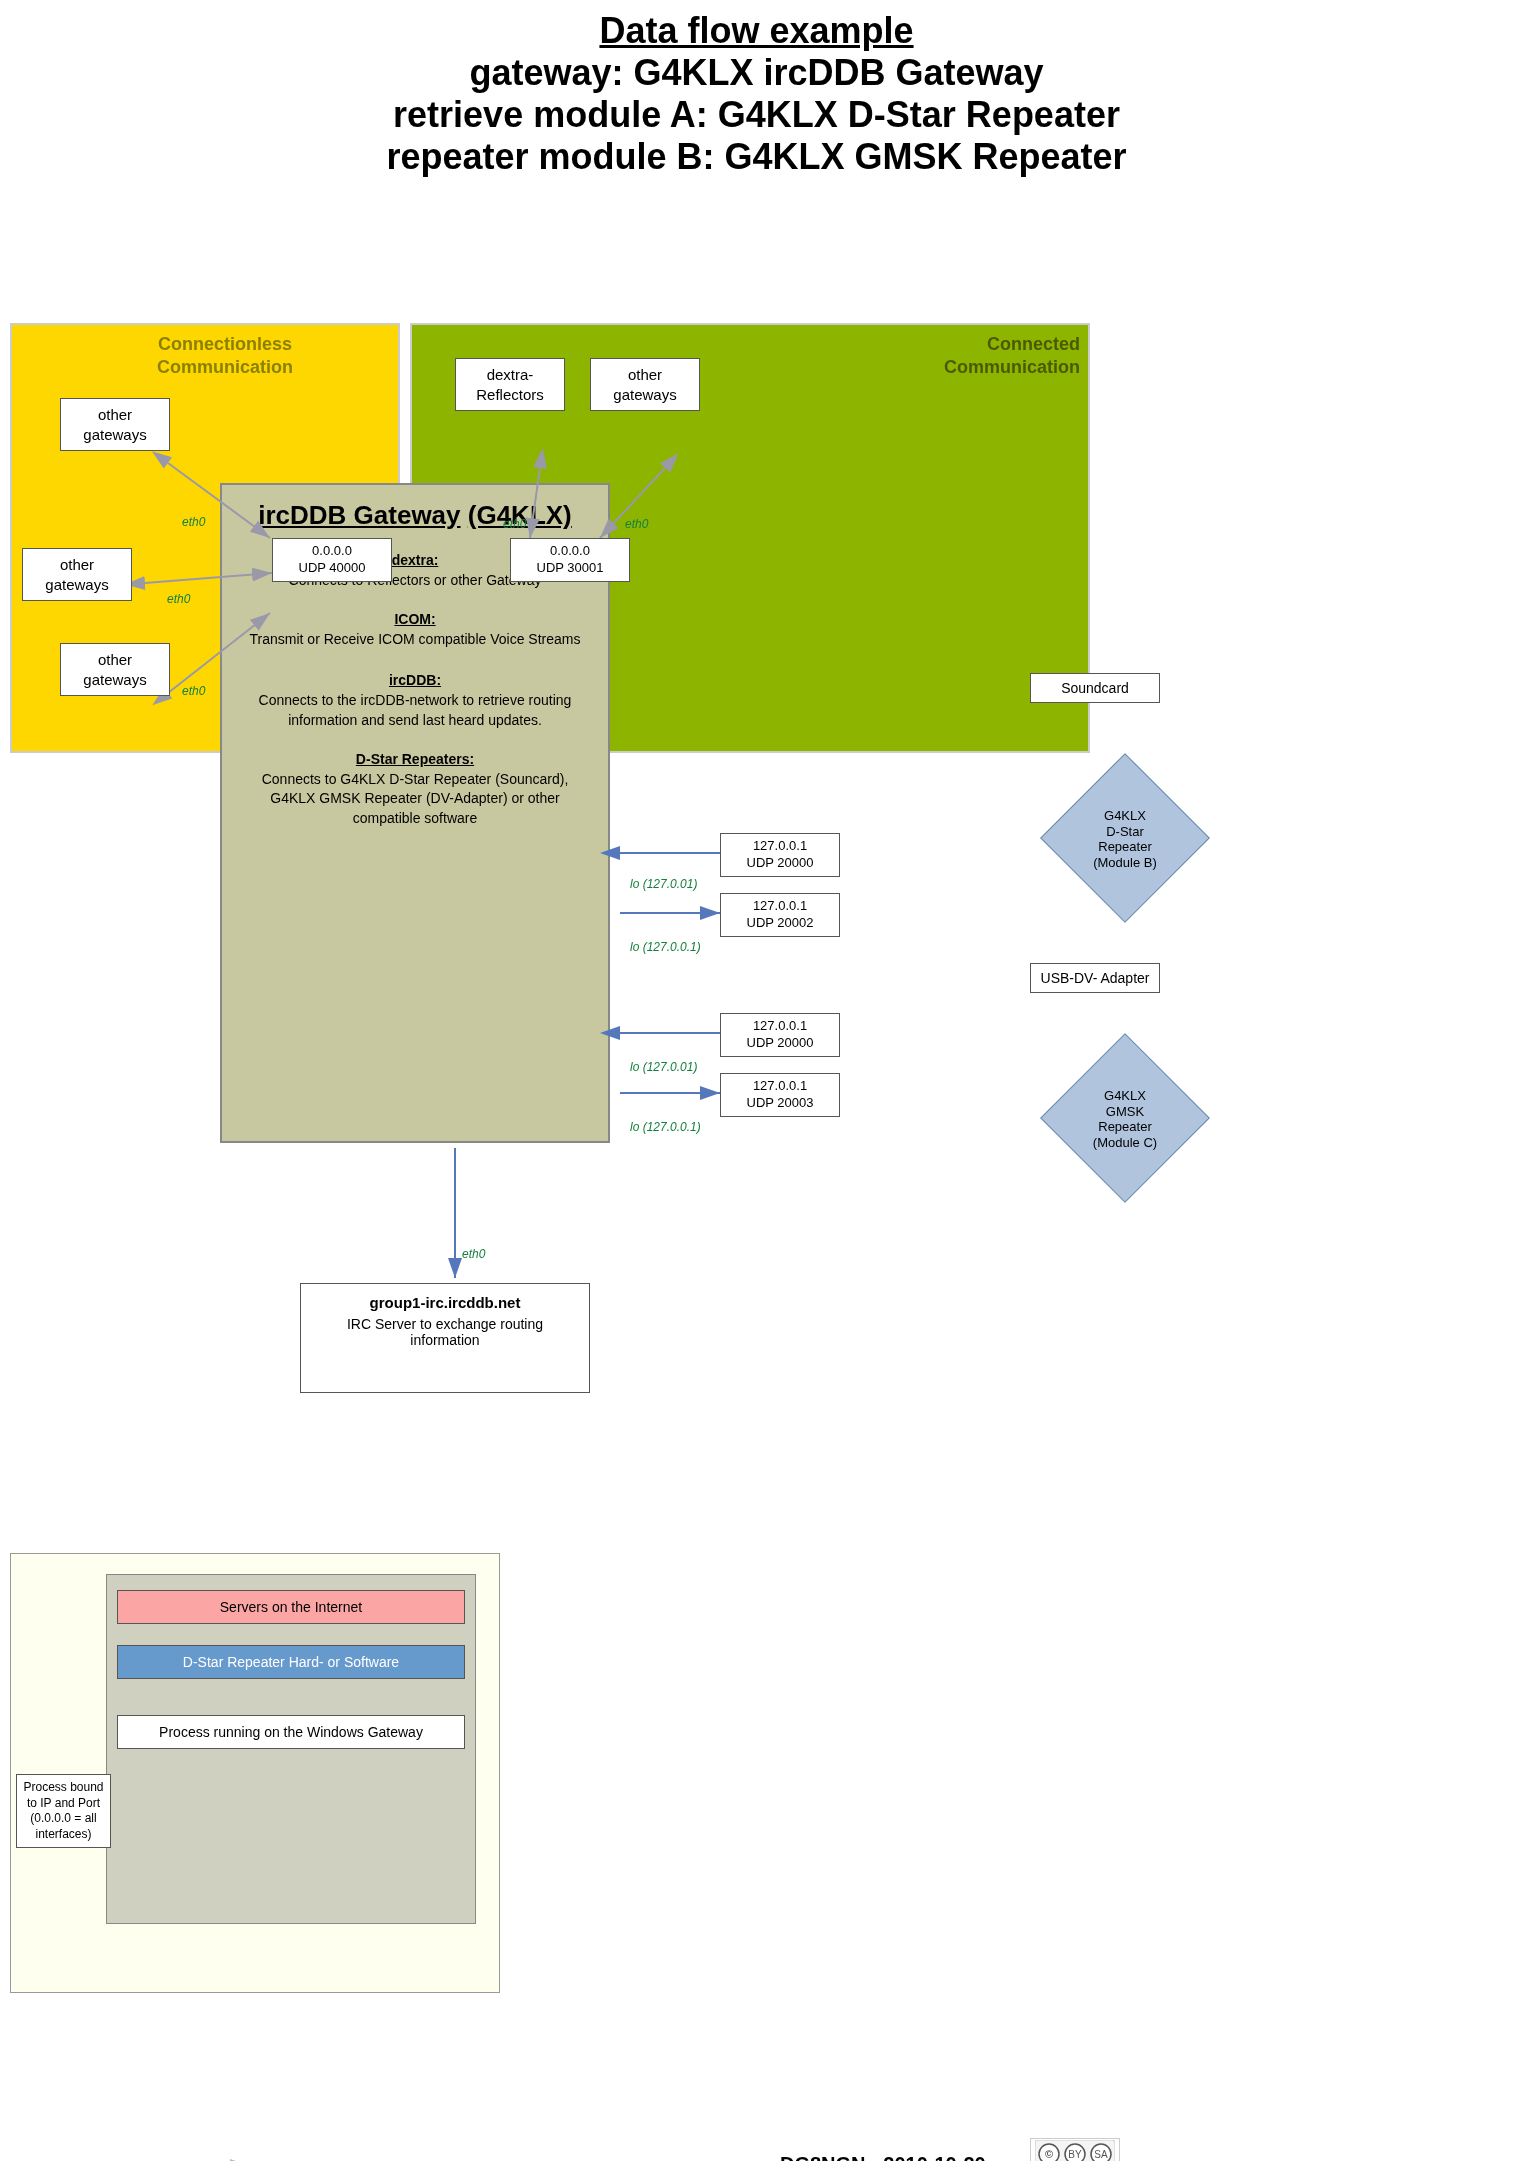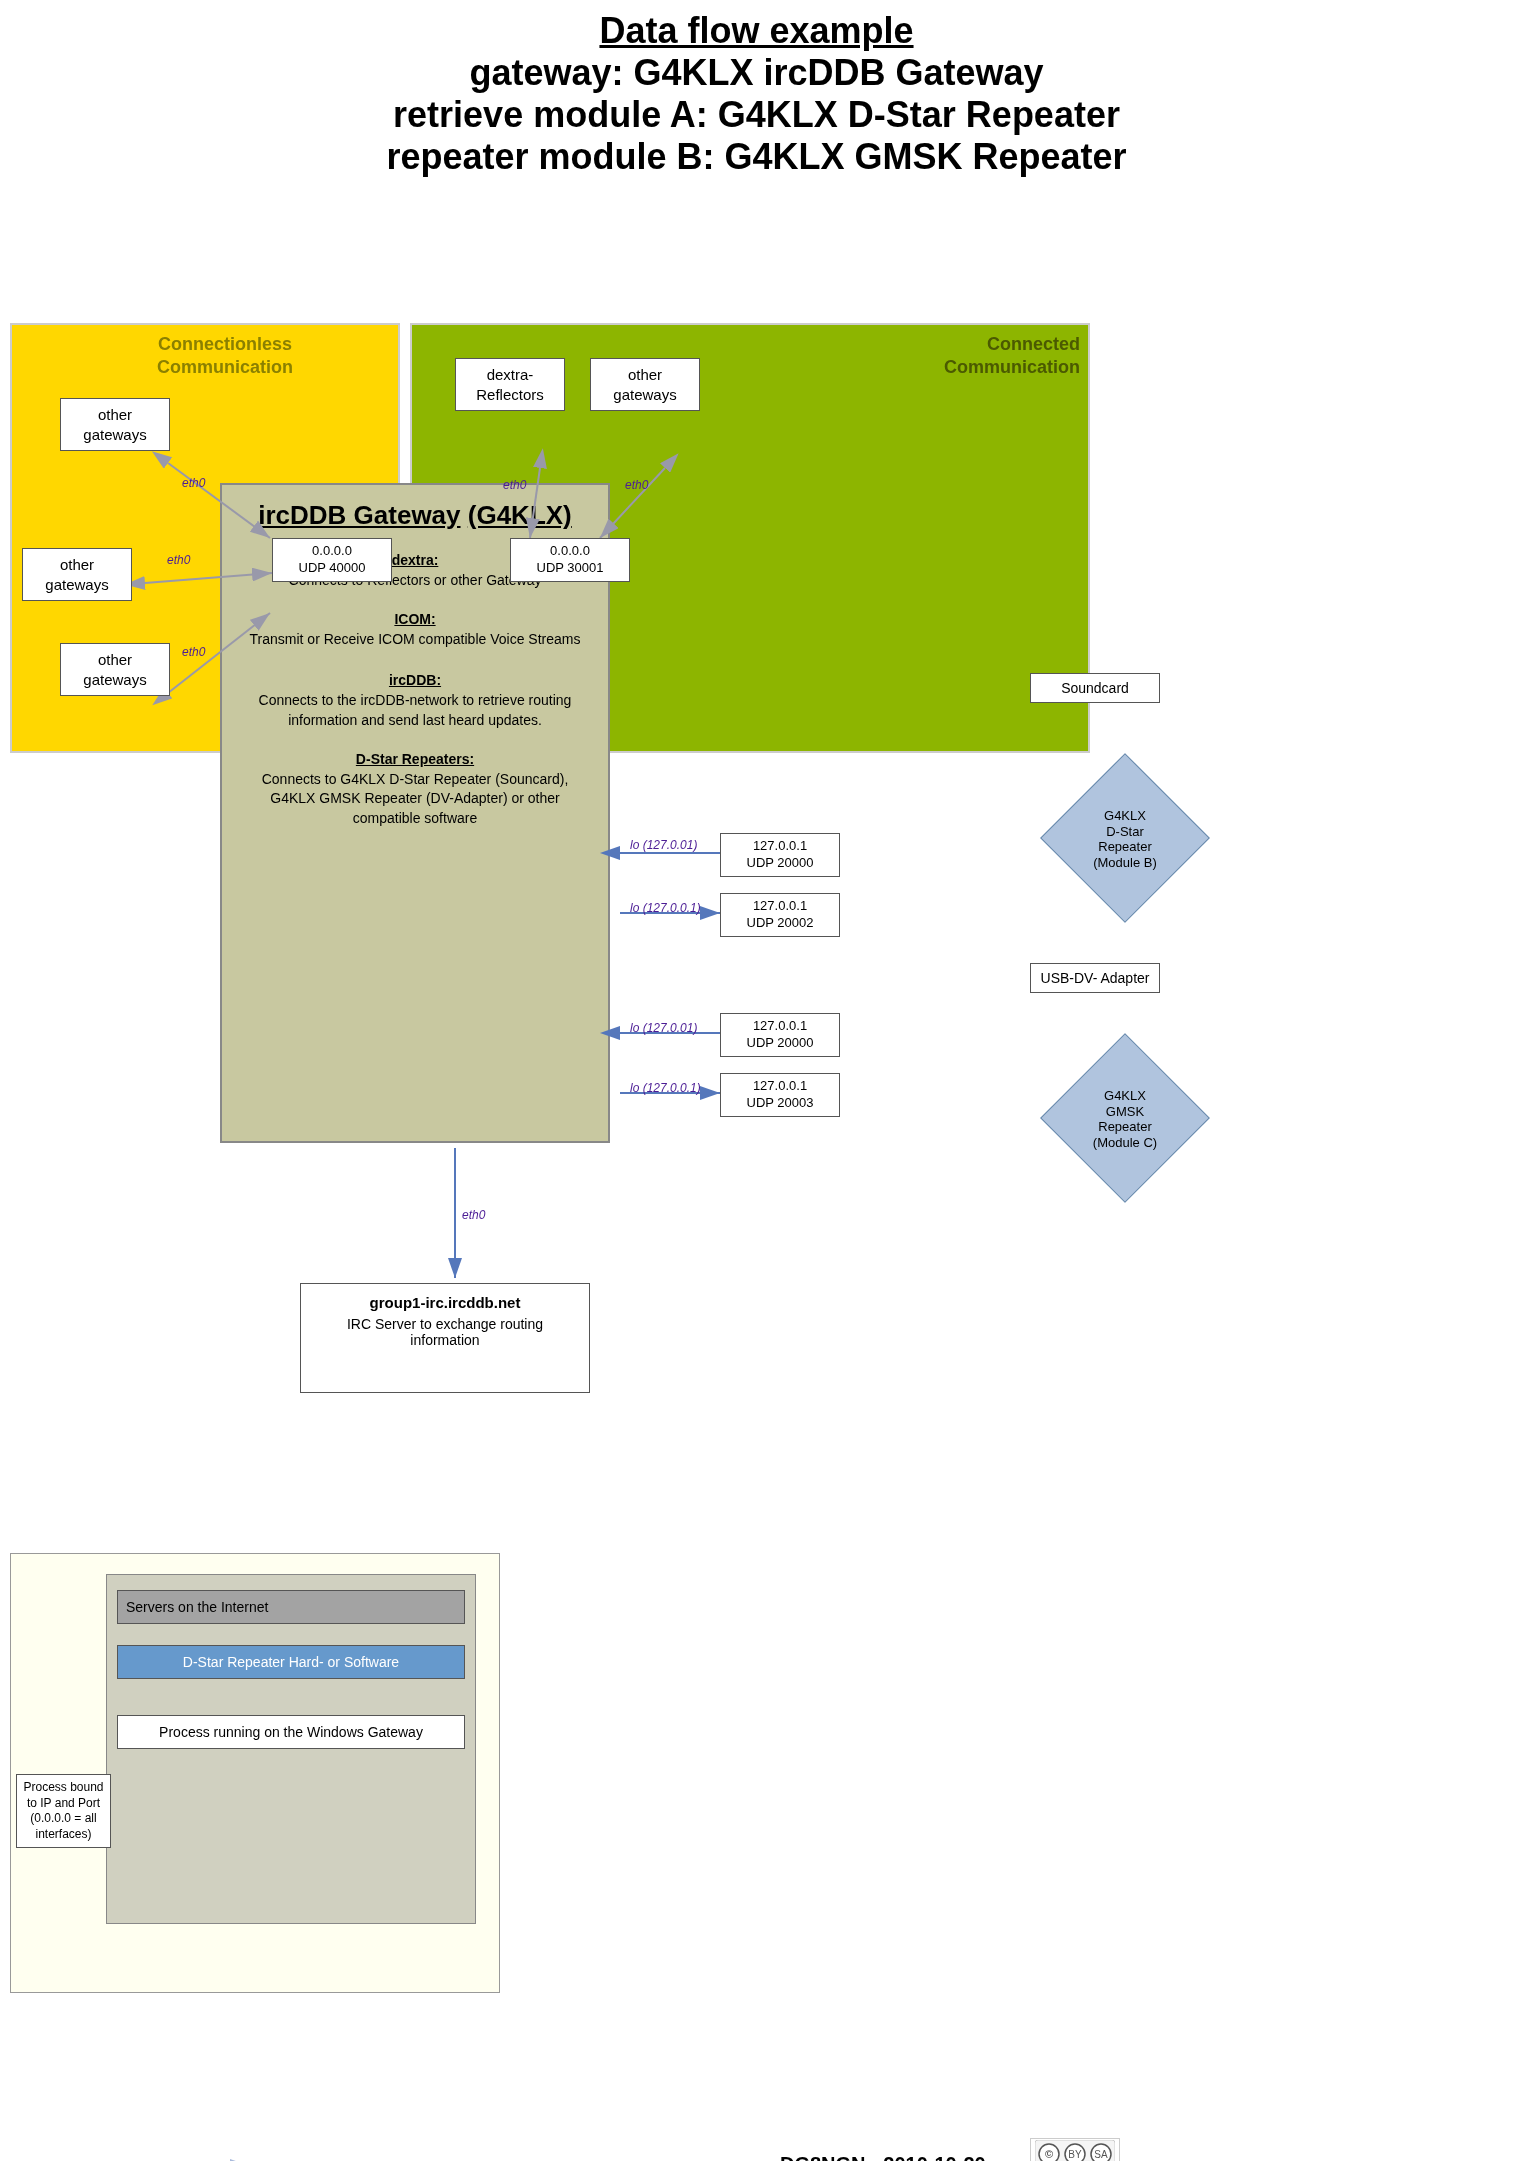--- a/index.html
+++ b/index.html
@@ -170,23 +170,24 @@
       height: 440px;
       background: #FFFFF0;
       border: 1.5px solid #999;
       z-index: 5;
     }
 
     
     .arrow-label {
       position: absolute;
       font-size: 12px;
-      color: #4c1d95;
+      color: #15803d;
       z-index: 10;
       font-style: italic;
+      margin-top: 39px;
     }
 
     
     .credit {
       position: absolute;
       left: 780px;
       top: 1970px;
       font-size: 20px;
       font-weight: bold;
       z-index: 5;
@@ -392,21 +393,21 @@
 
   <div class="irc-box">
     <div class="irc-box-title">group1-irc.ircddb.net</div>
     <div>IRC Server to exchange routing information</div>
   </div>
 
   <div class="legend-box">
 
     <div style="position:absolute; left:95px; top:20px; width:370px; height:350px; background:#D0D0C0; border:1.5px solid #888;">
 
-      <div style="position:absolute; left:10px; top:15px; right:10px; background:#a3a3a3; border:1.5px solid #555; padding:8px; text-align:left; font-size:14px;">Servers on the Internet</div>
+      <div style="position:absolute; left:10px; top:15px; right:10px; background:#fca5a5; border:1.5px solid #555; padding:8px; text-align:center; font-size:14px;">Servers on the Internet</div>
 
       <div style="position:absolute; left:10px; top:70px; right:10px; background:#6699CC; border:1.5px solid #555; padding:8px; text-align:center; font-size:14px; color:#fff;">D-Star Repeater Hard- or
 Software</div>
 
       <div style="position:absolute; left:10px; top:140px; right:10px; background:#fff; border:1.5px solid #555; padding:8px; text-align:center; font-size:14px;">Process running on the
 Windows Gateway</div>
     </div>
 
     <div style="position:absolute; left:5px; top:220px; width:95px; background:#fff; border:1.5px solid #555; padding:5px; text-align:center; font-size:12px; line-height:1.3;">Process bound to IP
 and Port

